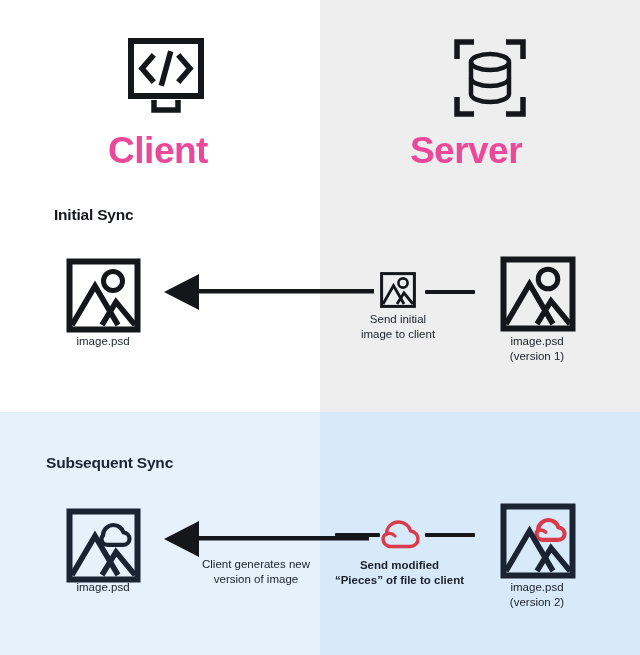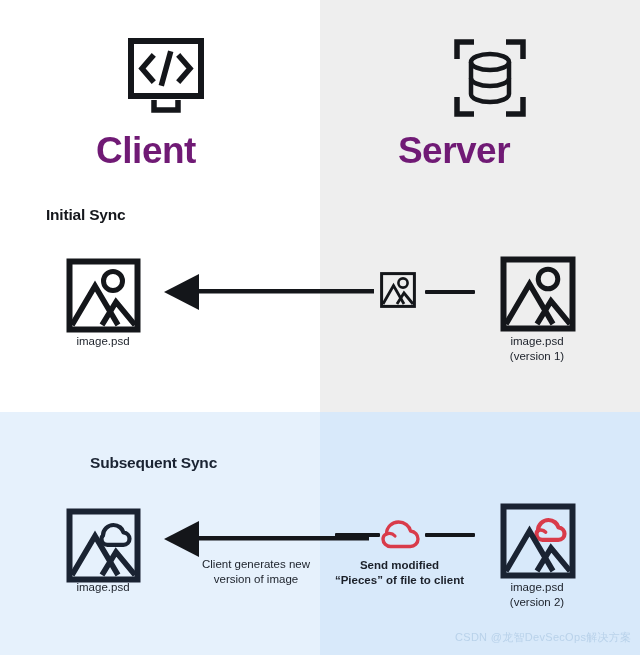--- a/index.html
+++ b/index.html
@@ -28,35 +28,36 @@
   .node { position: absolute; }
 
   
   .headline {
     position: absolute;
     width: 292px;
     text-align: center;
     font-size: 37px;
     font-weight: bold;
     letter-spacing: -0.5px;
-    color: #701a75;
+    color: #ec4899;
+    padding-left: 12px;
   }
   #client-title { left: 0;   top: 130px; }
   #server-title { left: 308px; top: 130px; }
 
   
   .section-heading {
     position: absolute;
     font-size: 15.5px;
     font-weight: bold;
     letter-spacing: -0.2px;
     color: #1a2230;
   }
-  #initial-sync-heading    { left: 46px; top: 206px; color: #15171c; text-align: center; }
-  #subsequent-sync-heading { left: 46px; top: 454px; color: #1a2332; margin-left: 44px; }
+  #initial-sync-heading    { left: 54px; top: 206px; color: #15171c; text-align: center; }
+  #subsequent-sync-heading { left: 46px; top: 454px; color: #1a2332; }
 
   
   .caption {
     position: absolute;
     text-align: center;
     font-size: 11.5px;
     line-height: 15px;
     color: #1b2029;
     white-space: pre-line;
   }
@@ -169,20 +170,22 @@
 
   <div class="node icon" id="img-transfer-initial">
     <svg width="36" height="36" viewBox="0 0 36 36">
       <rect x="1.6" y="1.6" width="32.8" height="32.8" fill="none" stroke="#14161a" stroke-width="3"></rect>
       <circle cx="23" cy="11" r="4.6" fill="none" stroke="#14161a" stroke-width="2.6"></circle>
       <path d="M3 32 L13.5 13.5 L24 32" fill="none" stroke="#14161a" stroke-width="2.8" stroke-linejoin="miter"></path>
       <path d="M17 32 L24 21 L33 32" fill="none" stroke="#14161a" stroke-width="2.8" stroke-linejoin="miter"></path>
     </svg>
   </div>
   <div class="rule" id="line-initial-right" style="width:50px;"></div>
+  <div class="caption" id="cap-transfer-initial">Send initial
+image to client</div>
 
   <div class="node icon" id="img-server-v1">
     <svg width="76" height="76" viewBox="0 0 76 76">
       <rect x="3.5" y="3.5" width="69" height="69" fill="none" stroke="#14161a" stroke-width="6"></rect>
       <circle cx="48" cy="23" r="9.8" fill="none" stroke="#14161a" stroke-width="5"></circle>
       <path d="M6 68 L29.5 28 L53 68" fill="none" stroke="#14161a" stroke-width="5.5" stroke-linejoin="miter"></path>
       <path d="M37 68 L51 45 L70 68" fill="none" stroke="#14161a" stroke-width="5.5" stroke-linejoin="miter"></path>
     </svg>
   </div>
   <div class="caption" id="cap-server-v1">image.psd
@@ -225,15 +228,14 @@
       <rect x="3.5" y="3.5" width="69" height="69" fill="none" stroke="#1a2332" stroke-width="6"></rect>
       <path d="M38 27.5 C38 21.5 43 17 48.5 17 C53.5 17 57.5 20.5 58.5 24.5 C62 24.8 64.5 27.6 64.5 30.8 C64.5 34.2 61.8 36.8 58.4 36.8 L42.5 36.8 C39.2 36.8 36.5 34.2 36.5 31 C36.5 29.4 37.1 28.2 38 27.5 Z" fill="none" stroke="#d93b4a" stroke-width="4.2" stroke-linejoin="round"></path>
       <path d="M38 27.5 C41 26.5 44 27.3 45.6 29.2" fill="none" stroke="#d93b4a" stroke-width="3.6" stroke-linecap="round"></path>
       <path d="M6 68 L29.5 28 L53 68" fill="none" stroke="#1a2332" stroke-width="5.5" stroke-linejoin="miter"></path>
       <path d="M37 68 L51 45 L70 68" fill="none" stroke="#1a2332" stroke-width="5.5" stroke-linejoin="miter"></path>
     </svg>
   </div>
   <div class="caption" id="cap-server-v2">image.psd
 (version 2)</div>
 
-  <div id="watermark">CSDN @龙智DevSecOps解决方案</div>
 
 </div>
 
 </body></html>

